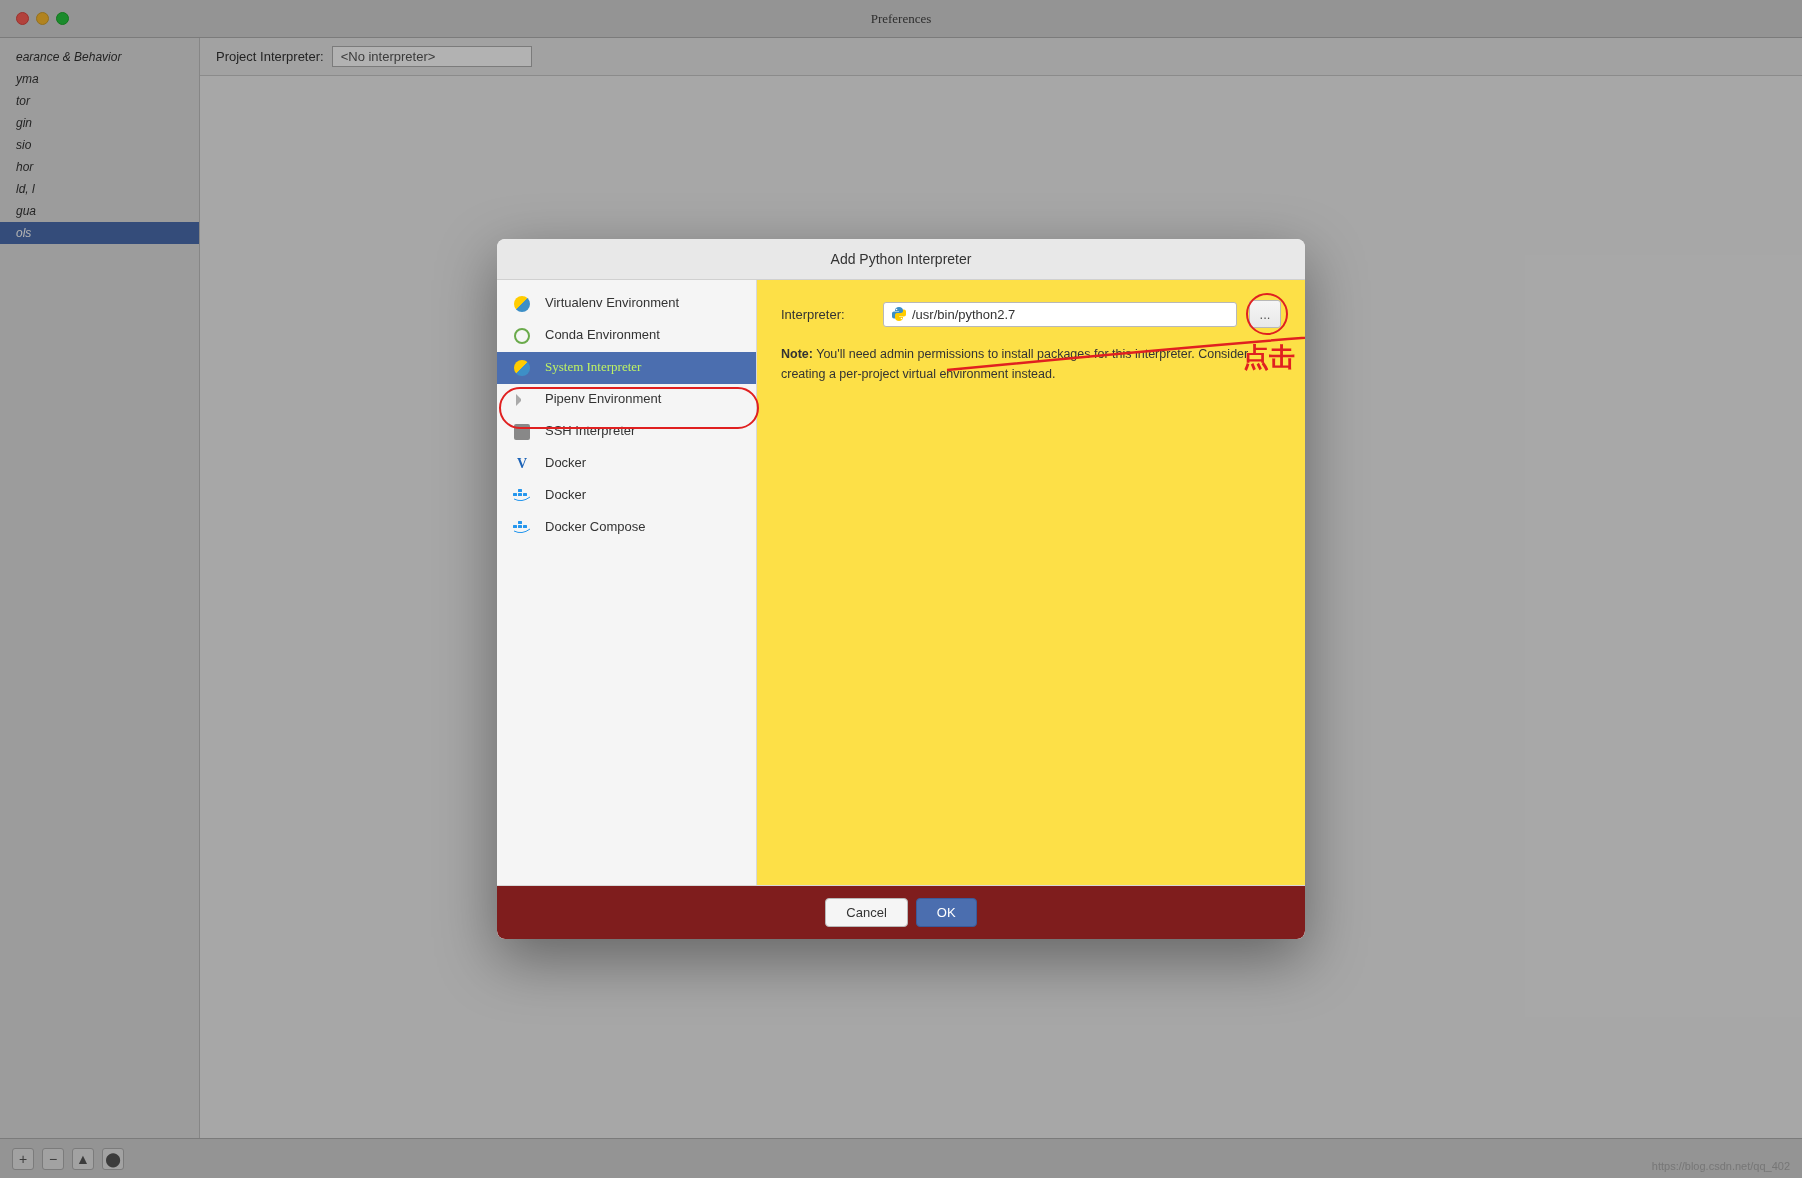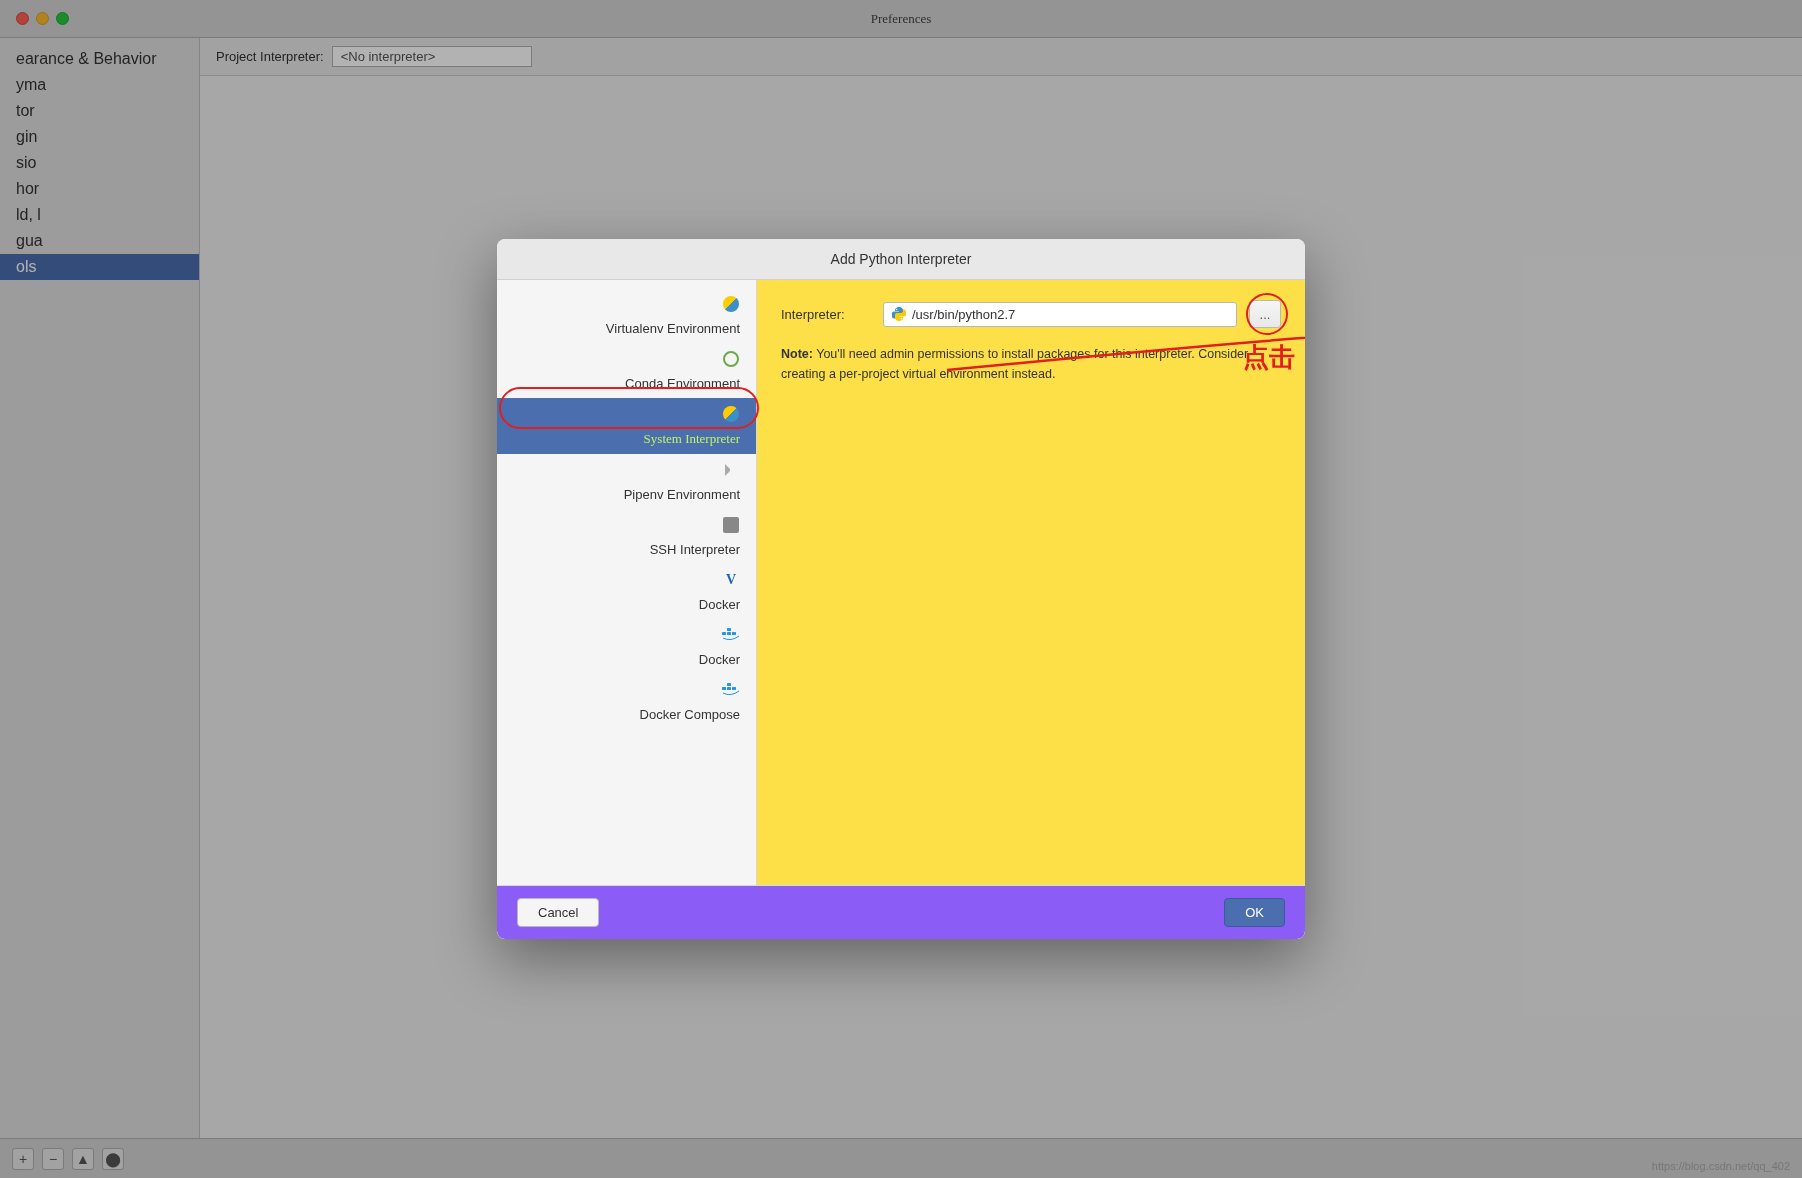--- a/index.html
+++ b/index.html
@@ -68,23 +68,24 @@
 
     .settings-left-panel {
       width: 200px;
       background: #e0e0e0;
       border-right: 1px solid #c0c0c0;
       padding: 8px 0;
     }
 
     .settings-left-item {
       padding: 4px 16px;
-      font-size: 16px;
+      font-size: 12px;
       color: #333;
       cursor: pointer;
+      font-style: italic;
     }
 
     .settings-left-item.active {
       background: #4b6eaf;
       color: white;
     }
 
     .settings-main {
       flex: 1;
       background: #f0f0f0;
@@ -161,27 +162,26 @@
     .modal-sidebar {
       width: 260px;
       background: #f5f5f5;
       border-right: 1px solid #d8d8d8;
       padding: 8px 0;
       flex-shrink: 0;
     }
 
     .sidebar-item {
       display: flex;
-      align-items: flex-end;
+      align-items: flex-start;
       padding: 7px 16px;
       cursor: pointer;
       font-size: 13px;
       color: #333;
-      gap: 8px;
-      flex-direction: column;
+      gap: 14px;
     }
 
     .sidebar-item.active {
       background: #4b6eaf;
       color: #bef264;
       font-family: Liberation Serif, serif;
     }
 
     .sidebar-item .icon {
       width: 18px;
@@ -295,24 +295,24 @@
       max-width: 700px;
     }
 
     .note-text strong {
       font-weight: 600;
     }
 
     
     .modal-footer {
       display: flex;
-      justify-content: space-between;
+      justify-content: center;
       padding: 12px 20px;
       gap: 8px;
-      background: #8b5cf6;
+      background: #7f1d1d;
       border-top: 1px solid #d8d8d8;
       border-radius: 0 0 8px 8px;
     }
 
     .btn {
       padding: 6px 20px;
       border-radius: 4px;
       font-size: 13px;
       cursor: pointer;
       border: 1px solid;

